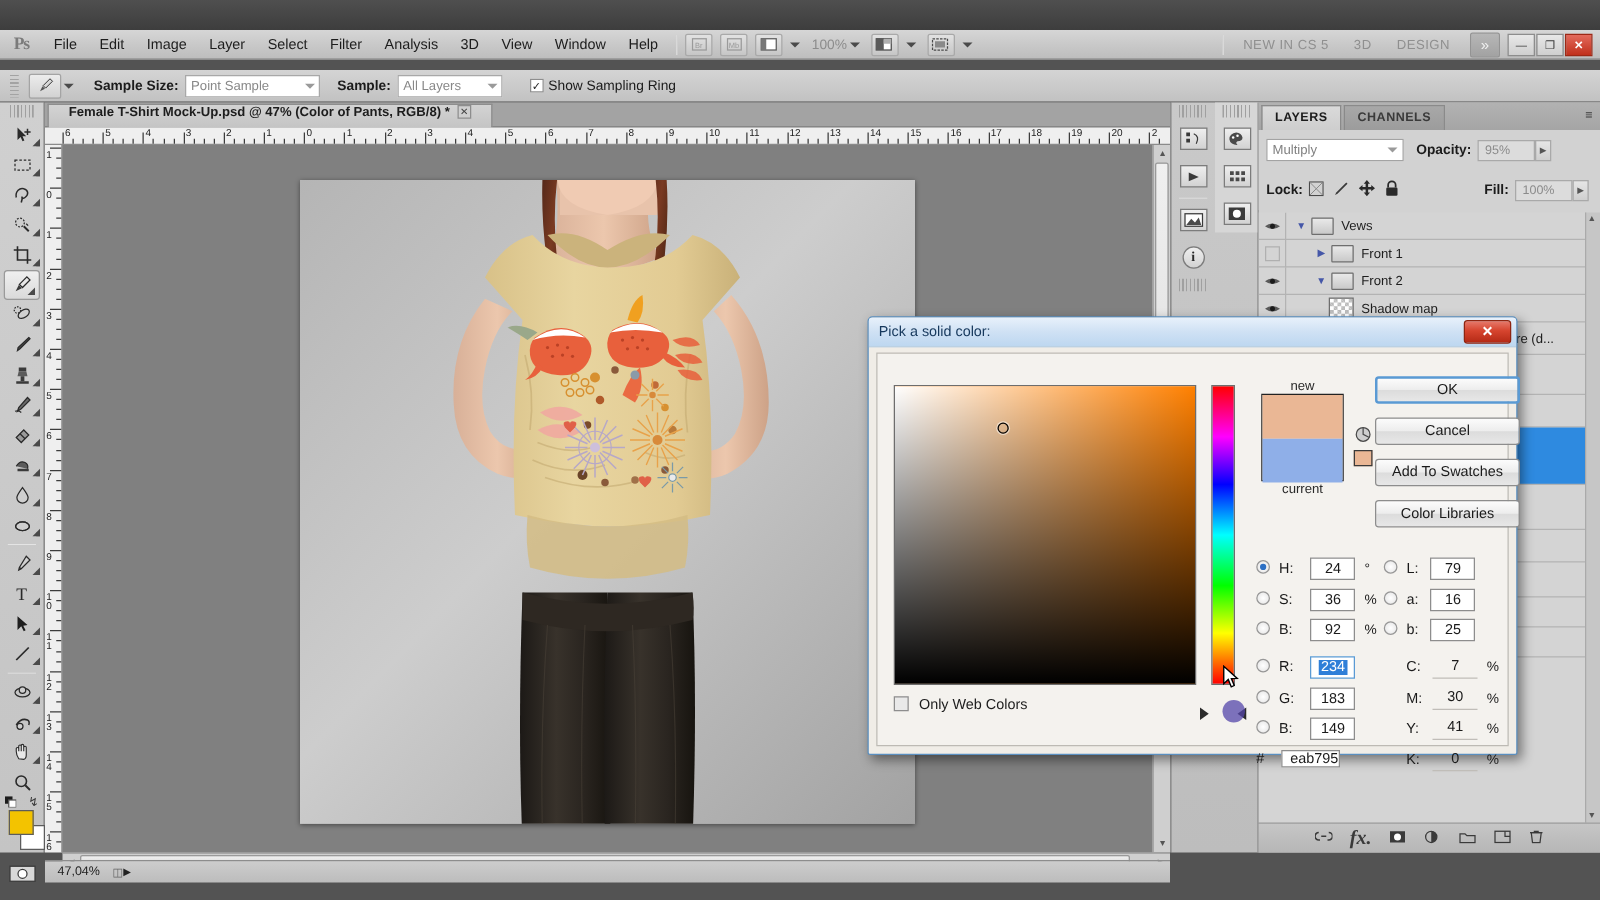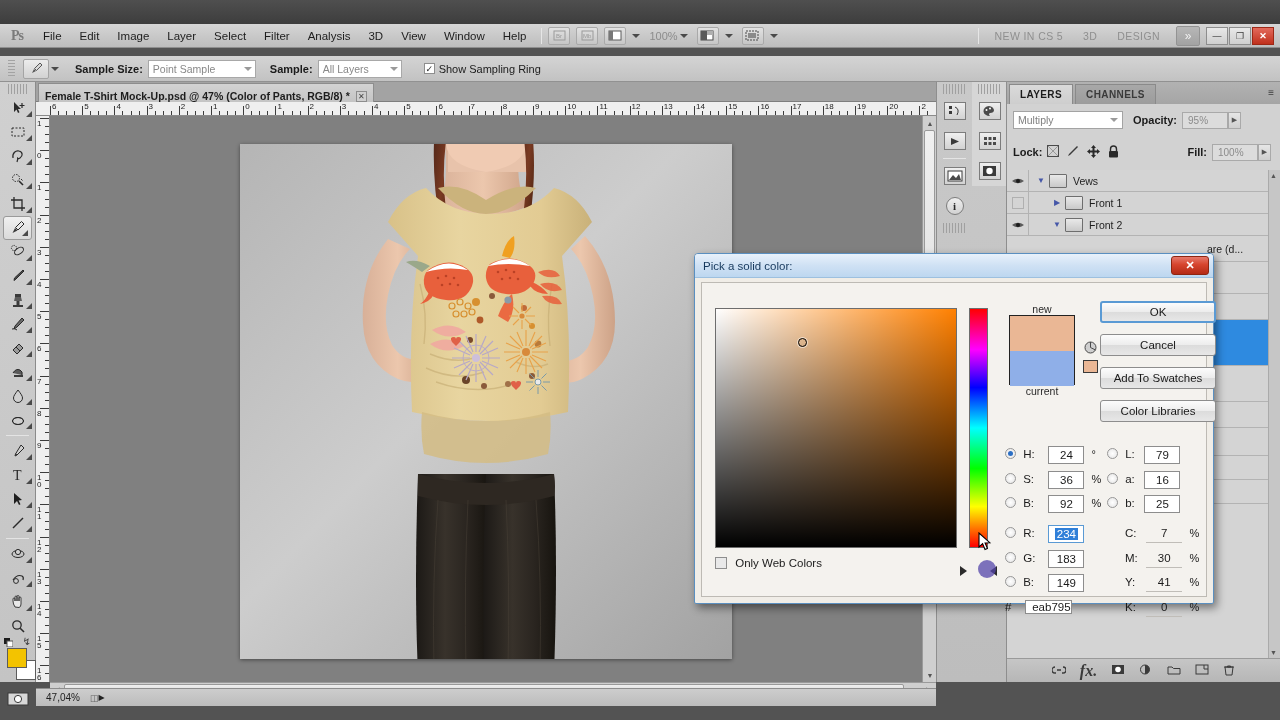--- a/index.html
+++ b/index.html
@@ -93,21 +93,21 @@
 
   
   .tabbar {
     position:absolute; left:36px; top:82px; width:900px; height:20px;
     background:#a3a3a3; border-bottom:1px solid #7e7e7e;
   }
   .doctab {
     position:absolute; left:2px; top:1px; height:19px;
     background:linear-gradient(to bottom,#d3d3d3,#c4c4c4);
     border:1px solid #8d8d8d; border-bottom:none;
-    display:flex;align-items:flex-end; padding:0 6px;
+    display:flex;align-items:flex-start; padding:0 16px;
     font-size:10.5px; font-weight:bold; color:#1d1d1d; white-space:nowrap;
   }
   .tabclose { margin-left:6px; width:11px;height:11px;
      border:1px solid #8d8d8d;background:#cfcfcf;color:#444;font-size:8px;
      display:flex;align-items:center;justify-content:center;font-weight:normal;}
 
   
   .toolbar {
     position:absolute; left:0; top:82px; width:36px; height:600px;
     background:linear-gradient(to bottom,#d0d0d0,#c4c4c4);
@@ -1229,20 +1229,31 @@
           <svg width="14" height="10">
               <path d="M1 5 q6 -4.5 12 0 q-6 4.5 -12 0Z" fill="#5a5a5a"></path>
               <circle cx="7" cy="5" r="2" fill="#1c1c1c"></circle>
             </svg>
         </span>
         <span class="discl" style="margin-left:20px">▼</span>
         <span class="folder"></span>
         <span class="lname">Front 2</span>
       </div>
 
+      <div class="layer-row">
+        <span class="eye">
+          <svg width="14" height="10">
+              <path d="M1 5 q6 -4.5 12 0 q-6 4.5 -12 0Z" fill="#5a5a5a"></path>
+              <circle cx="7" cy="5" r="2" fill="#1c1c1c"></circle>
+            </svg>
+        </span>
+        <span style="width:34px"></span>
+        <span class="thumbchk"></span>
+        <span class="lname">Shadow map</span>
+      </div>
 
       <div class="layer-row" style="height:26px">
         <span style="width:200px"></span>
         <span class="lname">are (d...</span>
       </div>
       <div class="layer-row" style="height:32px"></div>
       <div class="layer-row" style="height:26px"></div>
       <div class="layer-row" style="height:46px;background:#2e8ae0">
         <span style="width:192px"></span>
         <span class="lname" style="color:#2577c4"></span>

